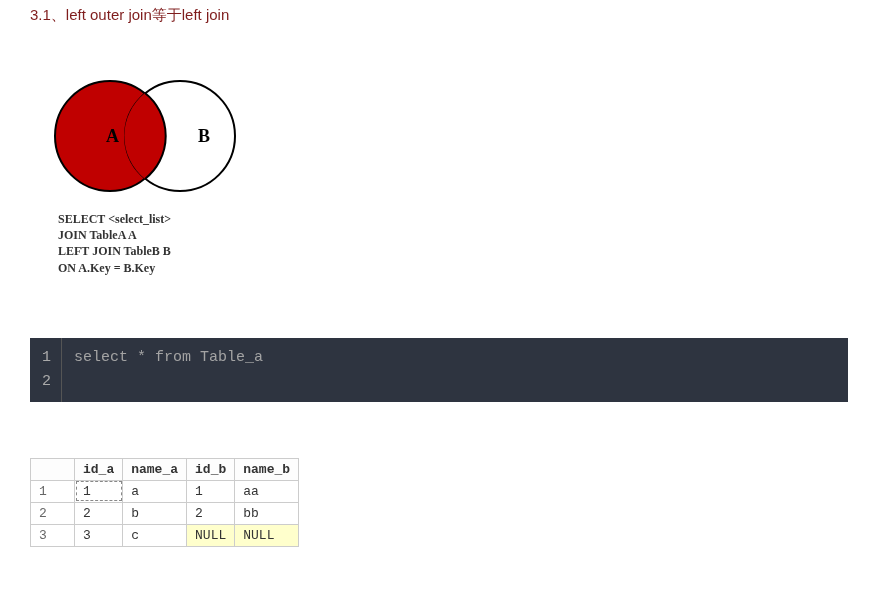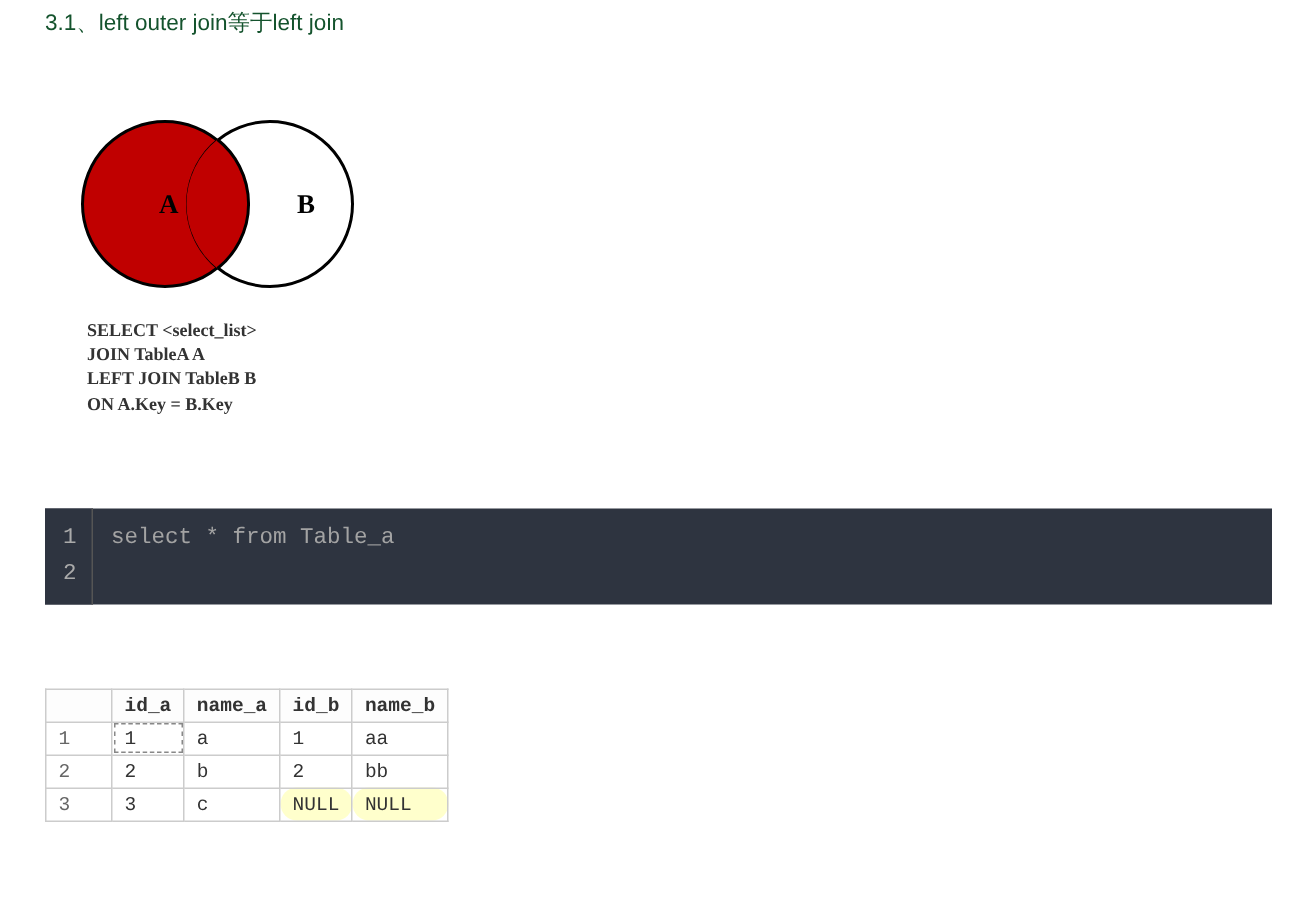--- a/index.html
+++ b/index.html
@@ -6,21 +6,21 @@
   body {
     margin: 0;
     padding: 0;
     font-family: -apple-system, BlinkMacSystemFont, "Segoe UI", Arial, sans-serif;
     background: #fff;
     color: #333;
     width: 873px;
   }
   .heading {
     font-size: 15px;
-    color: #14532d;
+    color: #7f1d1d;
     padding: 6px 30px 4px 30px;
   }
   .venn-block {
     margin: 42px 0 0 40px;
   }
   .venn-caption {
     font-family: "Times New Roman", serif;
     font-size: 12px;
     font-weight: bold;
     line-height: 1.35;
@@ -68,21 +68,21 @@
   .result-table th {
     font-weight: bold;
     background: #fdfdfd;
   }
   .rownum {
     text-align: center;
     color: #666;
     background: #fafafa;
     min-width: 24px;
   }
-  .highlight { background: #ffffcc !important; border-radius: 11px; }
+  .highlight { background: #ffffcc !important; }
   .dashed-cell { outline: 1px dashed #888; outline-offset: -2px; }
 </style>
 </head>
 <body>
 
 <div class="heading">3.1、left outer join等于left join</div>
 
 <div class="venn-block">
   <svg width="200" height="130">
     <circle cx="70" cy="65" r="55" fill="#c00000" stroke="#000" stroke-width="2"></circle>

